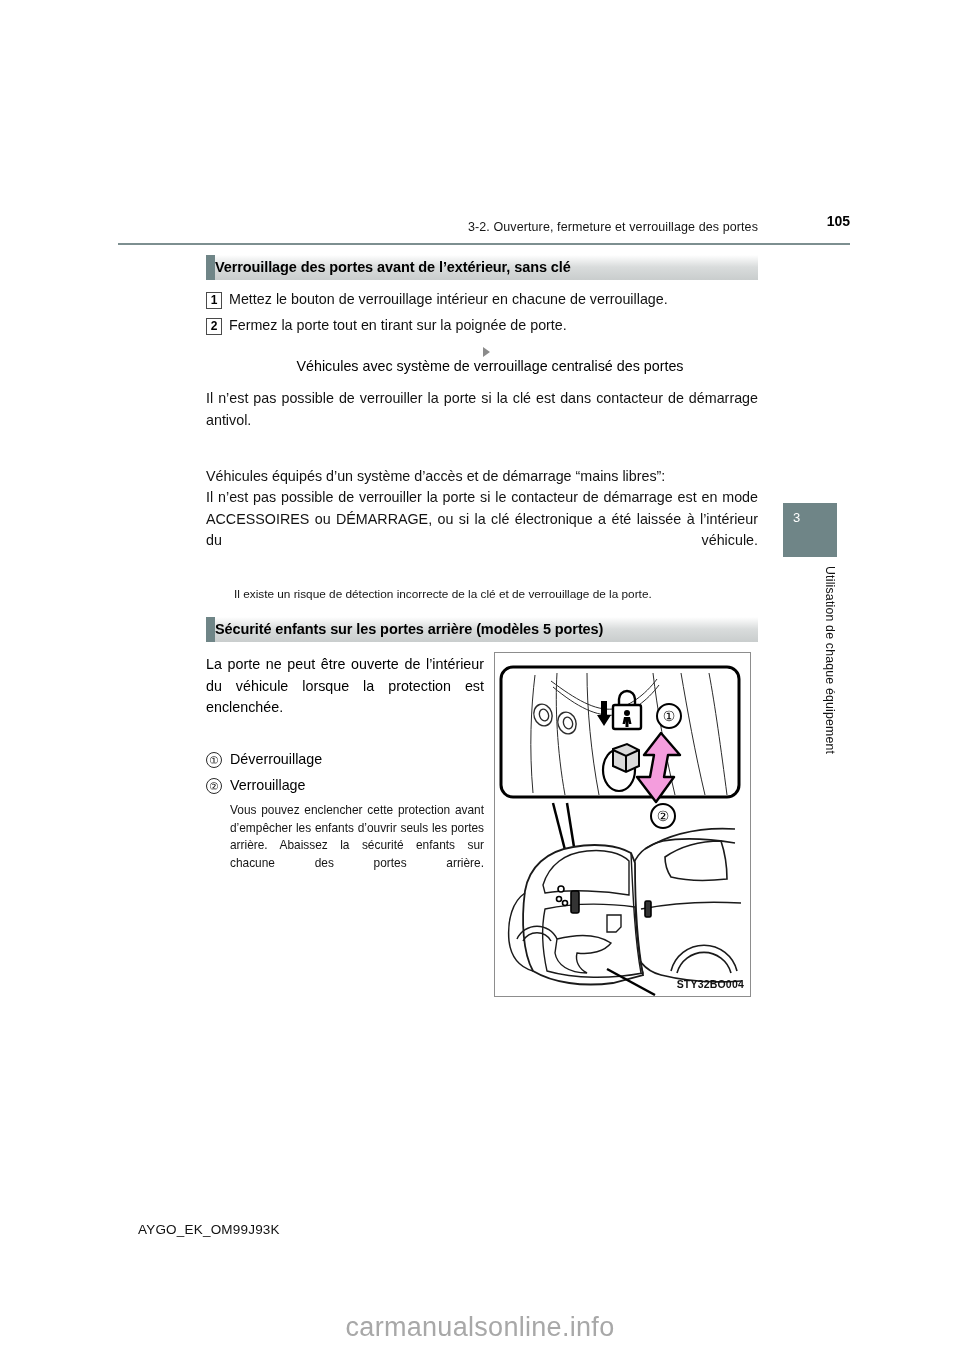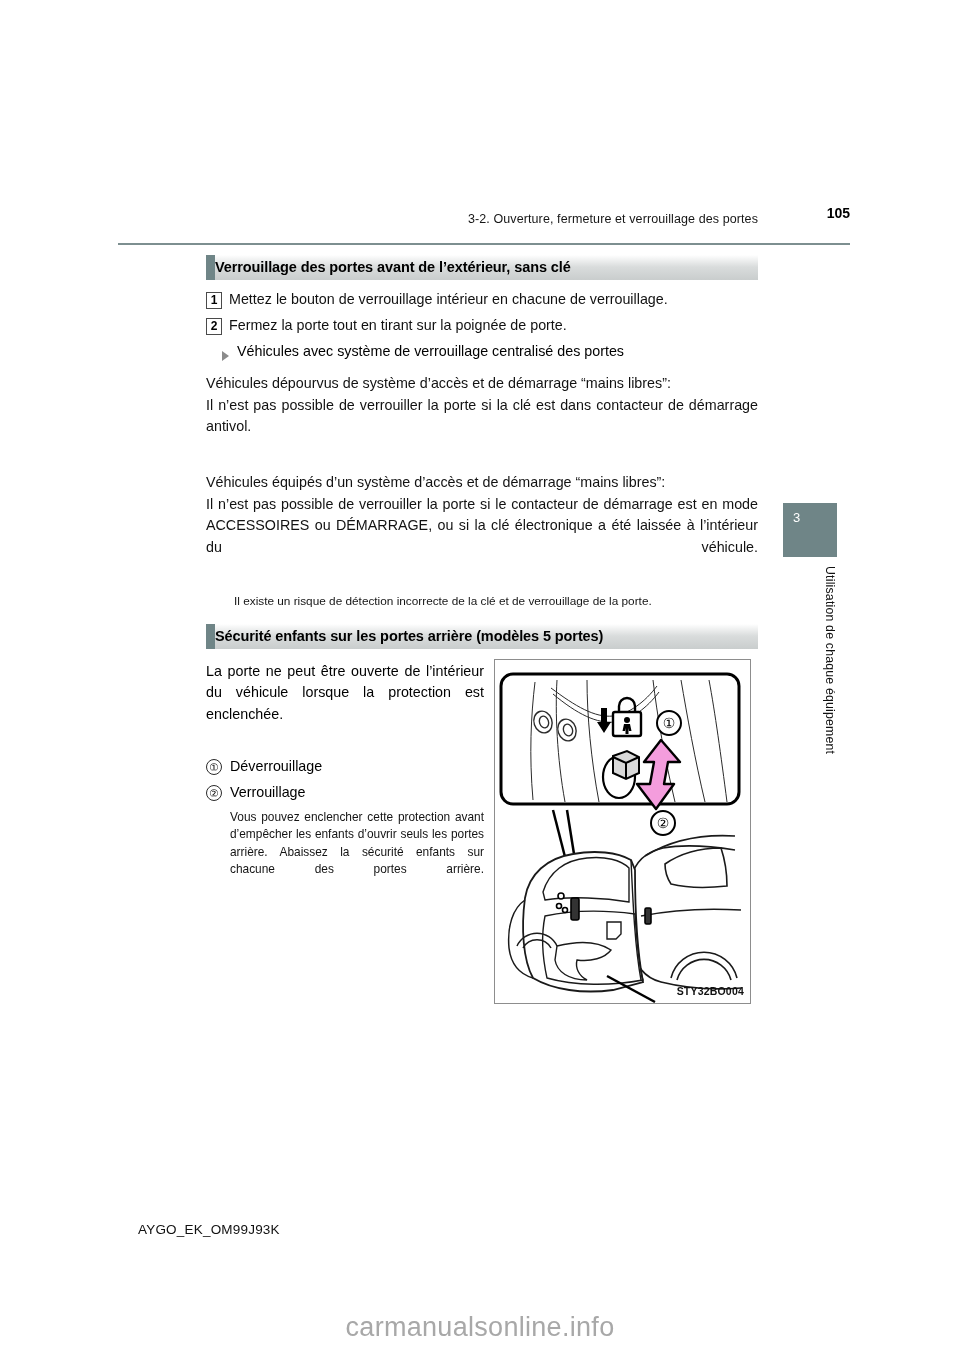--- a/index.html
+++ b/index.html
@@ -17,21 +17,21 @@
   .page {
     position: absolute;
     left: 0; top: 0;
     width: 960px; height: 1358px;
   }
 
   
   .header {
     position: absolute;
     left: 118px;
-    top: 210px;
+    top: 218px;
     width: 732px;
     height: 26px;
   }
   .header-title {
     position: absolute;
     right: 92px;
     top: 2px;
     font-size: 12.5px;
     letter-spacing: 0.1px;
     white-space: nowrap;
@@ -105,22 +105,23 @@
   }
   .step-text {
     font-size: 14.3px;
     line-height: 19px;
     color: #111;
   }
 
   
   .tri-line {
     display: flex;
-    align-items: flex-end;
+    align-items: center;
     margin: 5px 0 12px 16px;
+    flex-direction: column;
   }
   .tri-bullet {
     flex: 0 0 auto;
     width: 0; height: 0;
     border-left: 7px solid #8b8b8b;
     border-top: 5px solid transparent;
     border-bottom: 5px solid transparent;
     margin-top: 5px;
     margin-right: 8px;
   }
@@ -296,21 +297,20 @@
       <div class="step-num">2</div>
       <div class="step-text">Fermez la porte tout en tirant sur la poignée de porte.</div>
     </div>
 
     <div class="tri-line">
       <div class="tri-bullet"></div>
       <div class="tri-text">Véhicules avec système de verrouillage centralisé des portes</div>
     </div>
 
     <div class="para">
-      <span class="lead">Véhicules dépourvus de système d’accès et de démarrage “mains libres”:</span>
       <span class="just">Il n’est pas possible de verrouiller la porte si la clé est dans contacteur de démarrage antivol.</span>
     </div>
 
     <div class="para">
       <span class="lead">Véhicules équipés d’un système d’accès et de démarrage “mains libres”:</span>
       <span class="just">Il n’est pas possible de verrouiller la porte si le contacteur de démarrage est en mode ACCESSOIRES ou DÉMARRAGE, ou si la clé électronique a été laissée à l’intérieur du véhicule.</span>
     </div>
 
     <div class="note">Il existe un risque de détection incorrecte de la clé et de verrouillage de la porte.</div>
 

